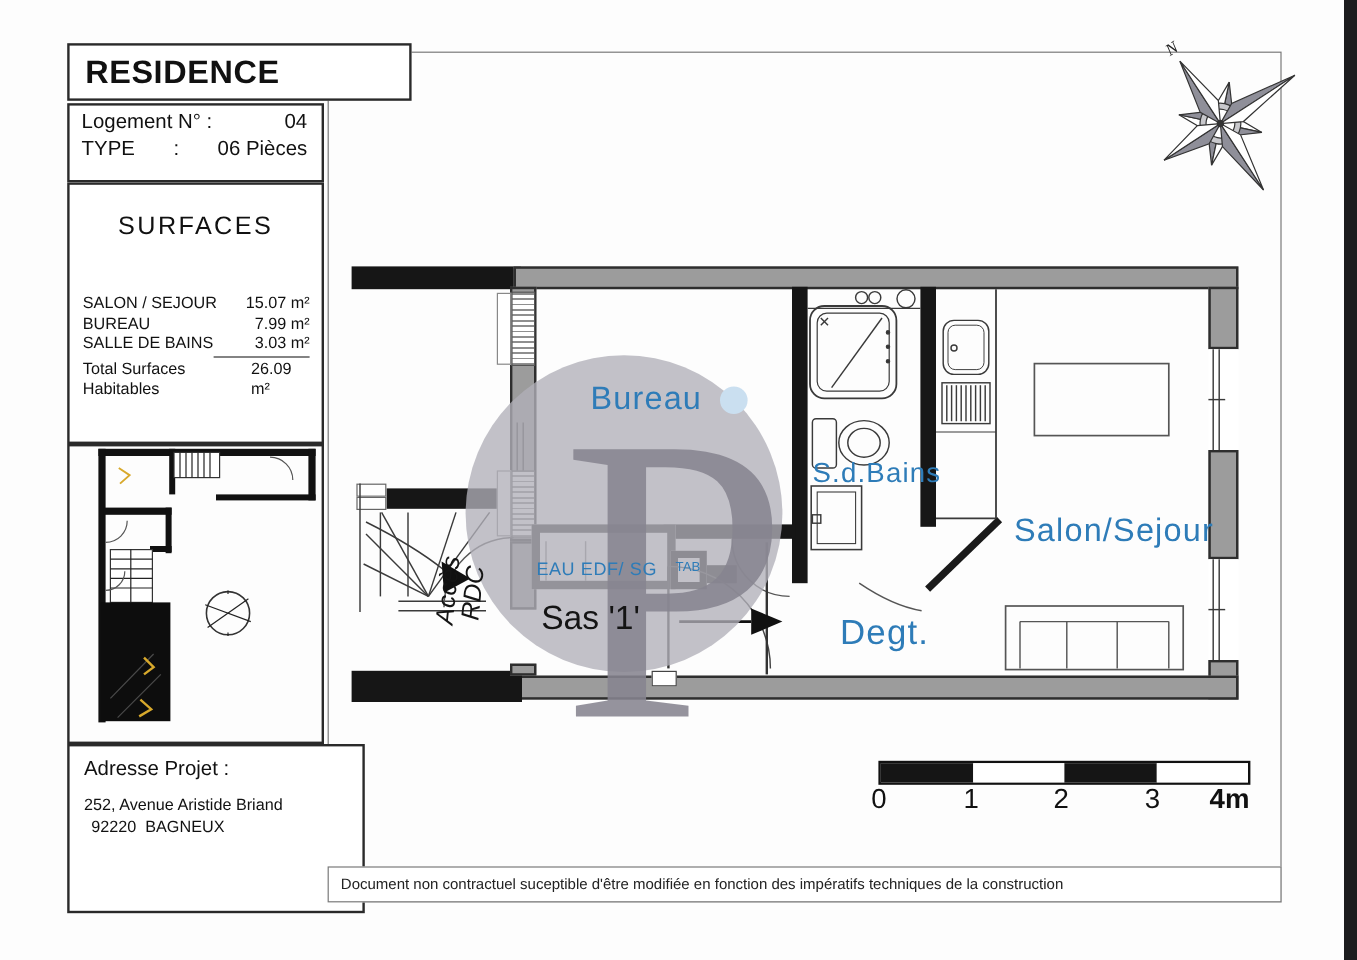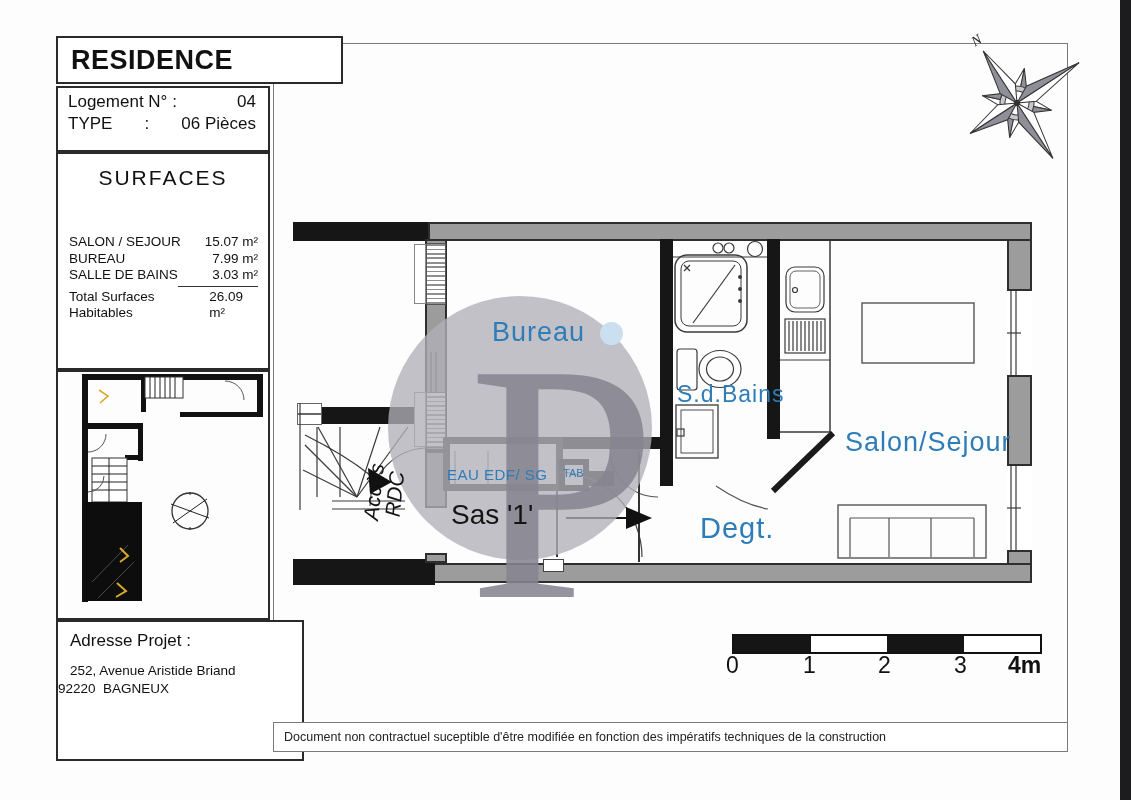--- a/index.html
+++ b/index.html
@@ -21,27 +21,27 @@
   .klabel{position:absolute;z-index:6;color:#141414;white-space:nowrap;}
   .wm-circle{position:absolute;left:388px;top:296px;width:264px;height:264px;border-radius:50%;
         background:rgba(177,175,184,0.78);z-index:4;}
   .wm-p{position:absolute;left:468px;top:313px;font-family:"Liberation Serif",serif;font-size:340px;
         line-height:1;color:rgba(134,132,144,0.88);z-index:4;}
   .wm-dot{position:absolute;left:600px;top:322px;width:23px;height:23px;border-radius:50%;
         background:#cadff0;z-index:6;}
   
   .titlebox{font-size:27px;font-weight:bold;line-height:44px;padding-left:13px;letter-spacing:0.5px;}
   .inforow{display:flex;justify-content:space-between;padding:1px 12px 0 10px;font-size:17px;line-height:21px;}
-  .surf-title{text-align:center;font-size:21px;letter-spacing:2px;margin-top:12px;}
+  .surf-title{text-align:center;font-size:21px;letter-spacing:2px;margin-top:23px;}
   .surfrow{display:flex;justify-content:space-between;padding:0 10px 0 11px;font-size:13.5px;line-height:16.5px;}
   .totline{width:80px;border-top:1.5px solid #333;margin:2px 10px 2px auto;}
   .addr-h{font-size:17px;padding:9px 0 0 12px;}
   .addr-co{font-size:20px;padding:23px 0 0 12px;letter-spacing:0.5px;}
   .addr-s{font-size:13.5px;padding:12px 0 0 12px;}
-  .addr-c{font-size:13.5px;padding:3px 0 0 0;white-space:pre;}
+  .addr-c{font-size:13.5px;padding:3px 0 0 18px;white-space:pre;}
   
   .sbar{position:absolute;left:732px;top:634px;width:306px;height:16px;border:2px solid #111;
         display:flex;z-index:5;background:#fff;}
   .sbar>div{flex:1;}
   .sb-k{background:#151515;} .sb-w{background:#ffffff;}
   .stick{position:absolute;top:652px;font-size:23px;color:#111;z-index:5;}
   .scanedge{position:absolute;right:0;top:0;width:11px;height:800px;background:#1c1c1e;z-index:9;}
   .acces{position:absolute;left:338px;top:472px;width:92px;z-index:6;color:#141414;
         font-size:21px;font-style:italic;line-height:21px;text-align:center;
         transform:rotate(-84deg);transform-origin:center center;}

